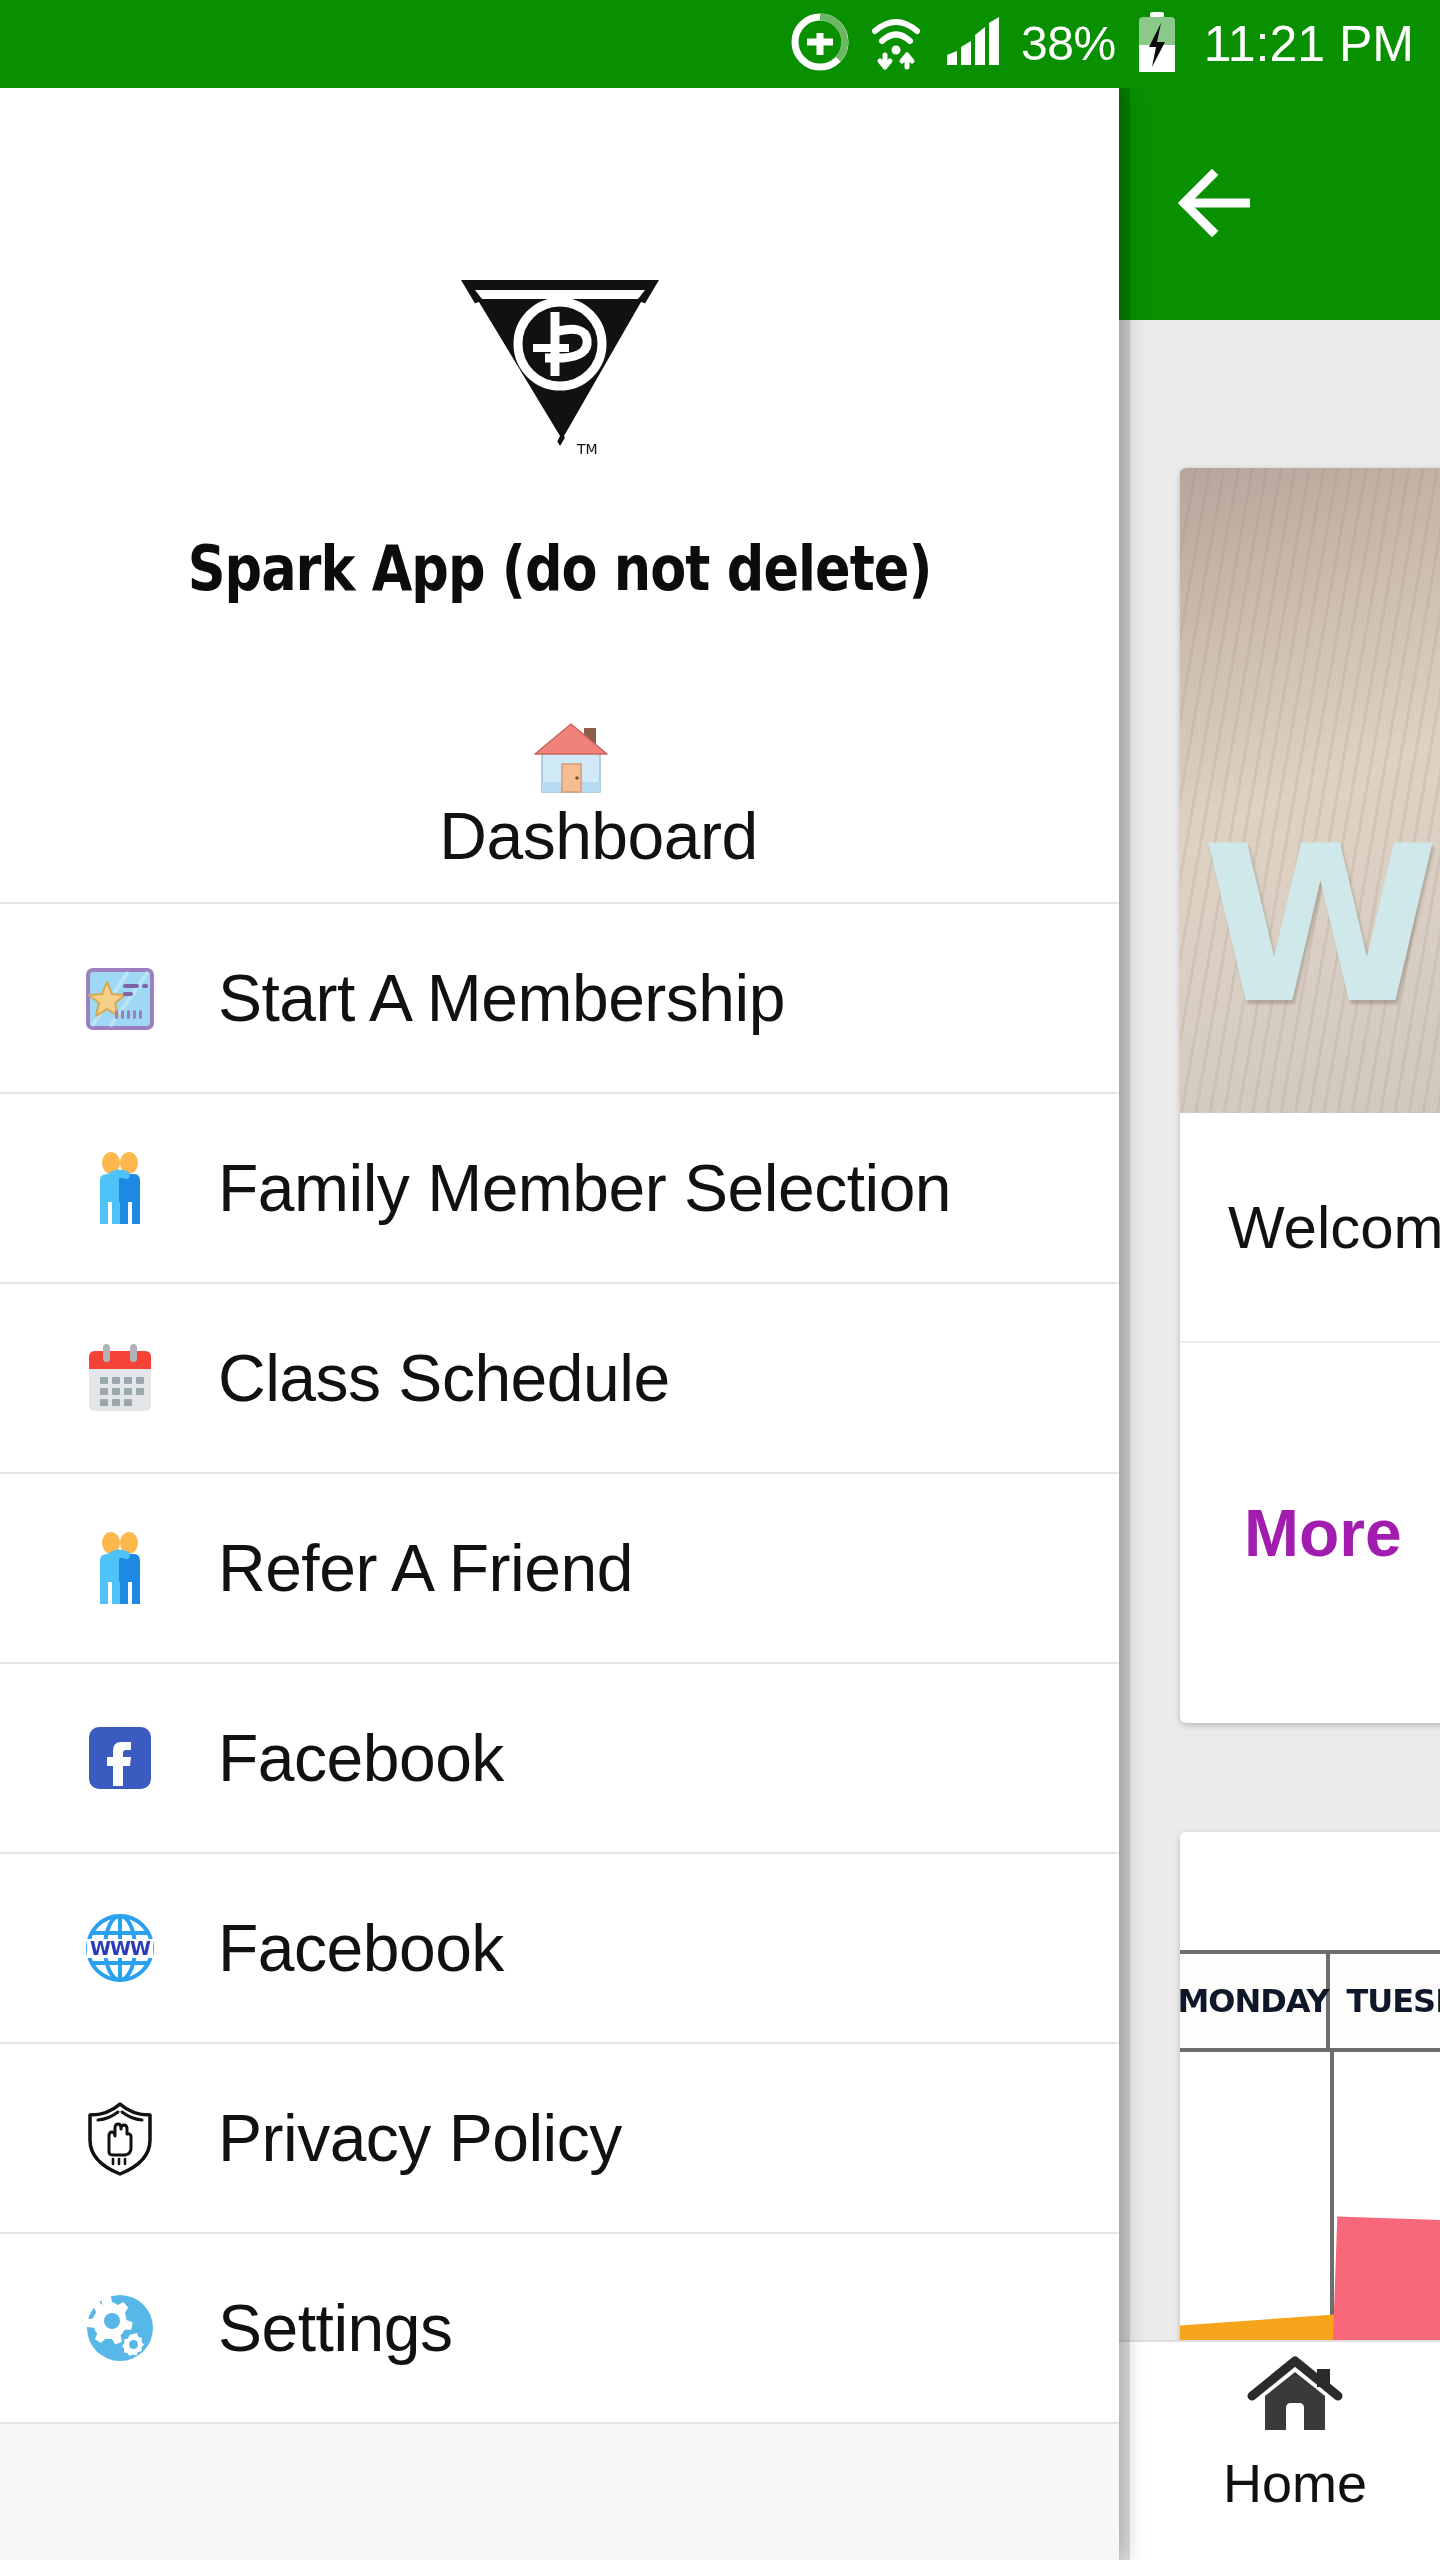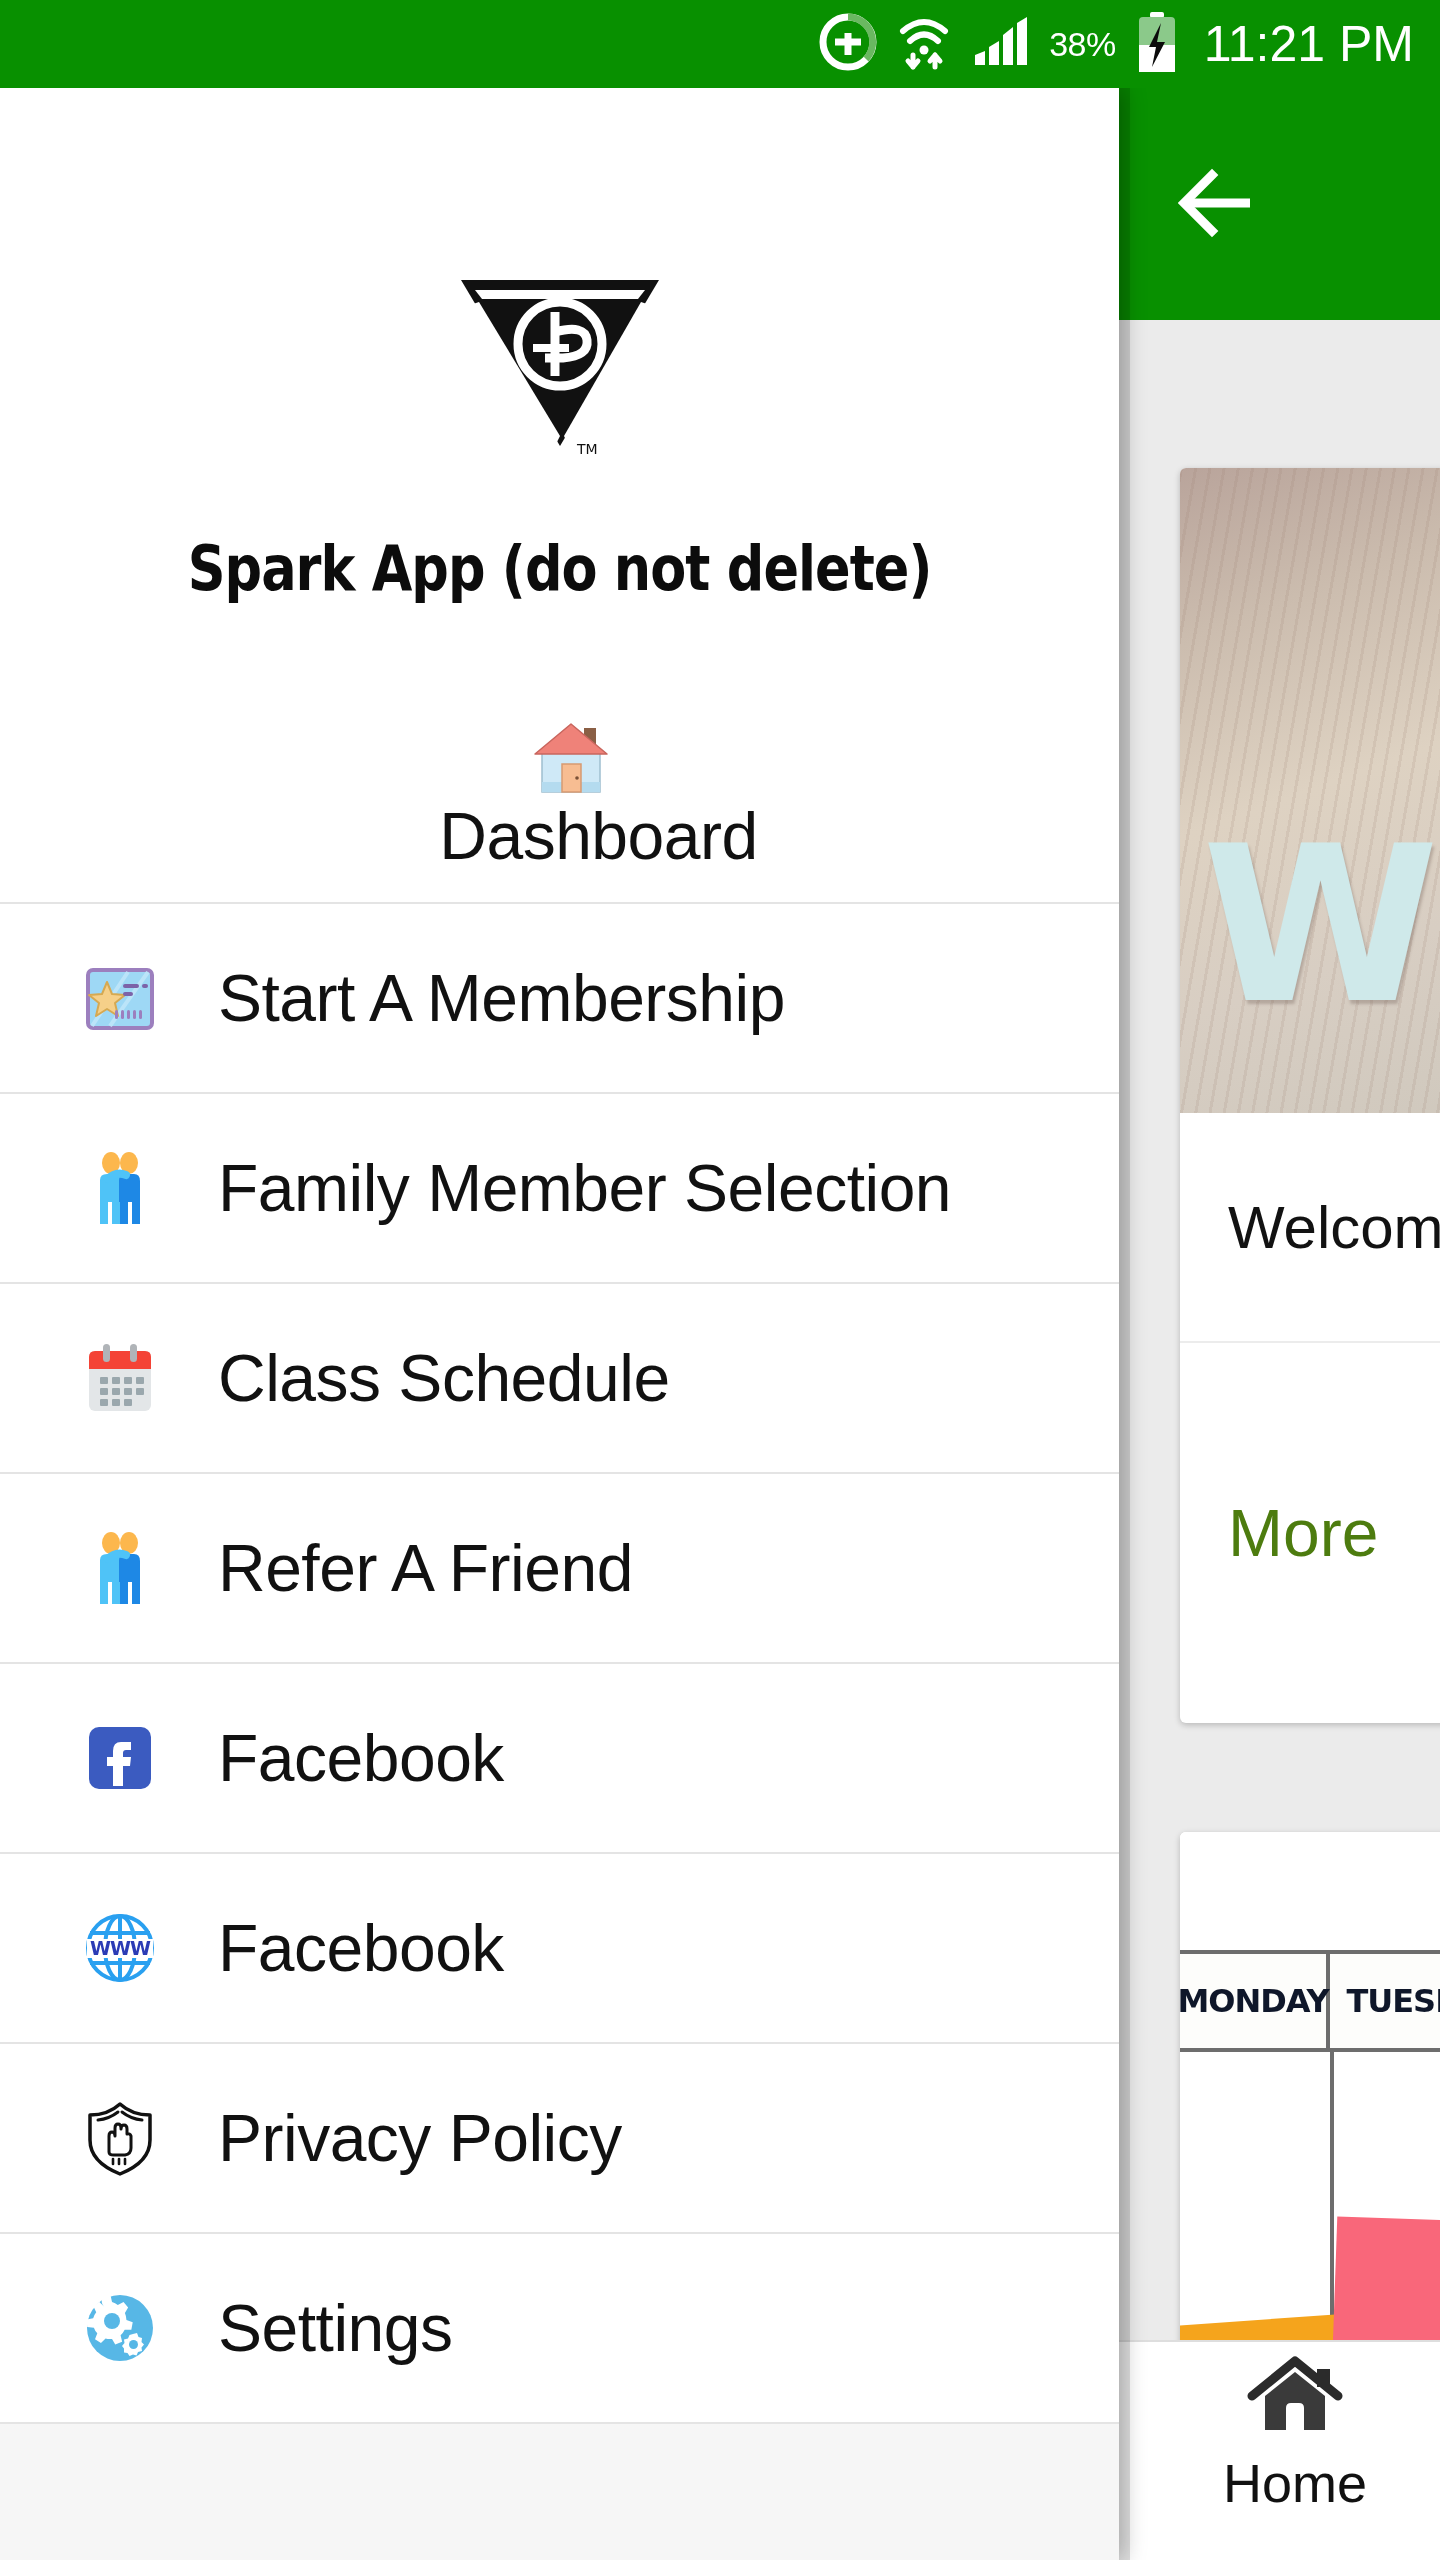--- a/index.html
+++ b/index.html
@@ -34,21 +34,21 @@
     z-index: 60;
   }
   .status-right {
     display: flex;
     align-items: center;
     gap: 20px;
   }
   .sb-icon { display: block; }
   .sb-text {
     color: #ffffff;
-    font-size: 34px;
+    font-size: 48px;
     font-weight: 400;
     letter-spacing: -0.5px;
     line-height: 1;
   }
   .sb-clock {
     color: #ffffff;
     font-size: 50px;
     font-weight: 400;
     letter-spacing: 0px;
     line-height: 1;
@@ -139,23 +139,24 @@
     font-weight: 400;
   }
   .card-action-row {
     height: 380px;
     display: flex;
     align-items: center;
     padding-left: 48px;
   }
   .card-action {
     font-size: 66px;
-    color: #4d7c0f;
+    color: #a21caf;
     white-space: nowrap;
-    font-weight: 400;
+    font-weight: 700;
+    margin-left: 16px;
   }
 
   
   #card-calendar {
     left: 1180px;
     top: 1512px;
     width: 340px;
     height: 810px;
   }
   .cal-photo {

